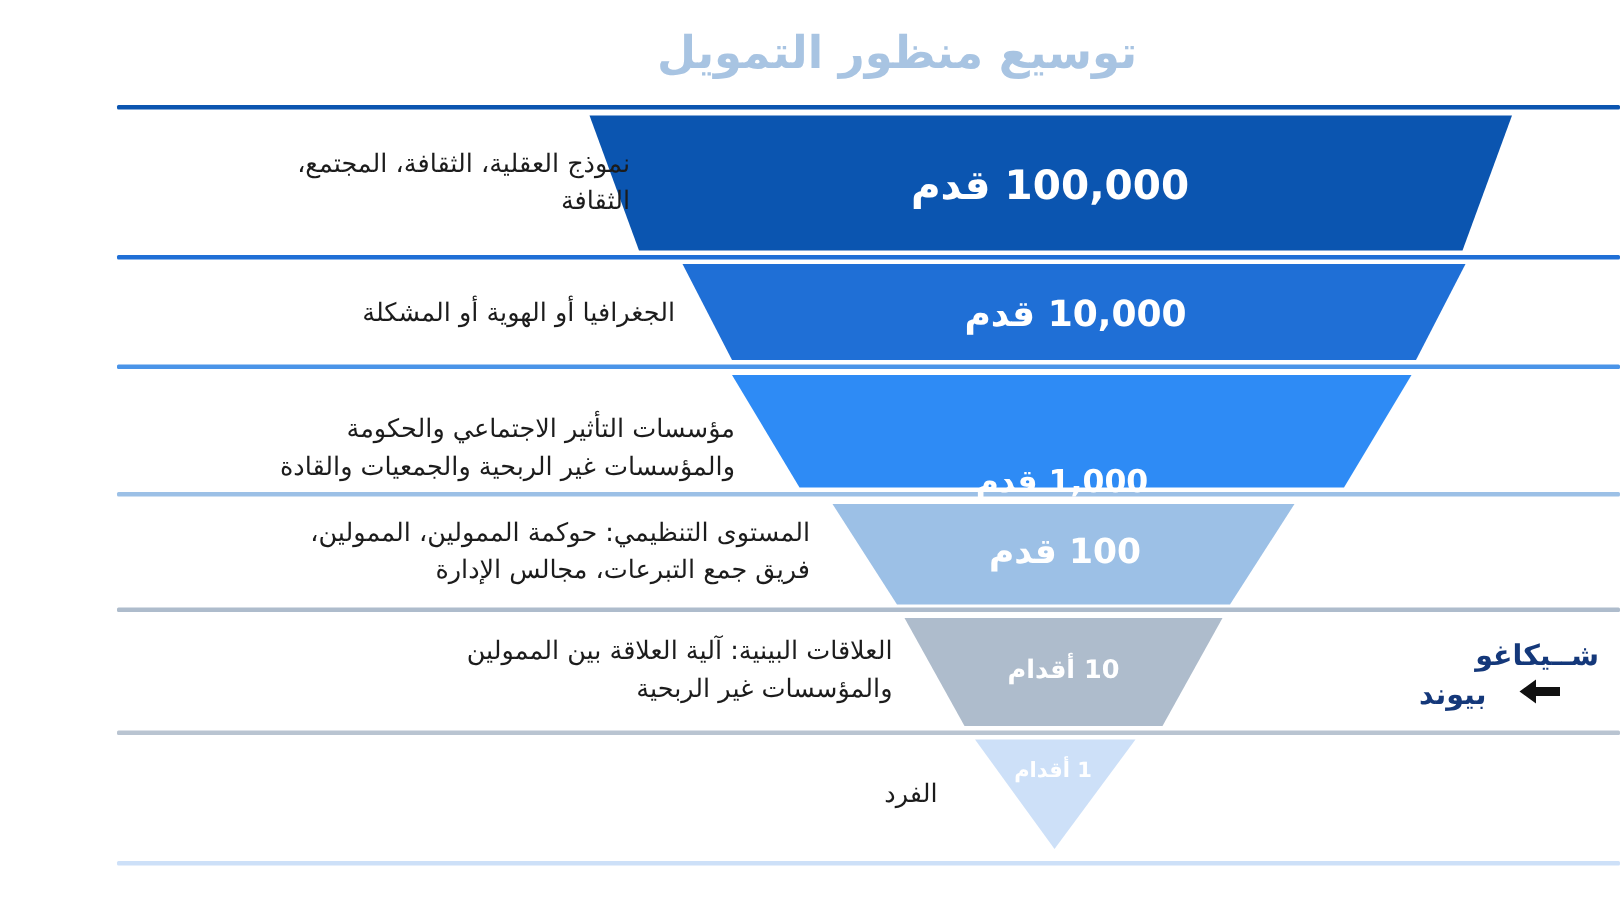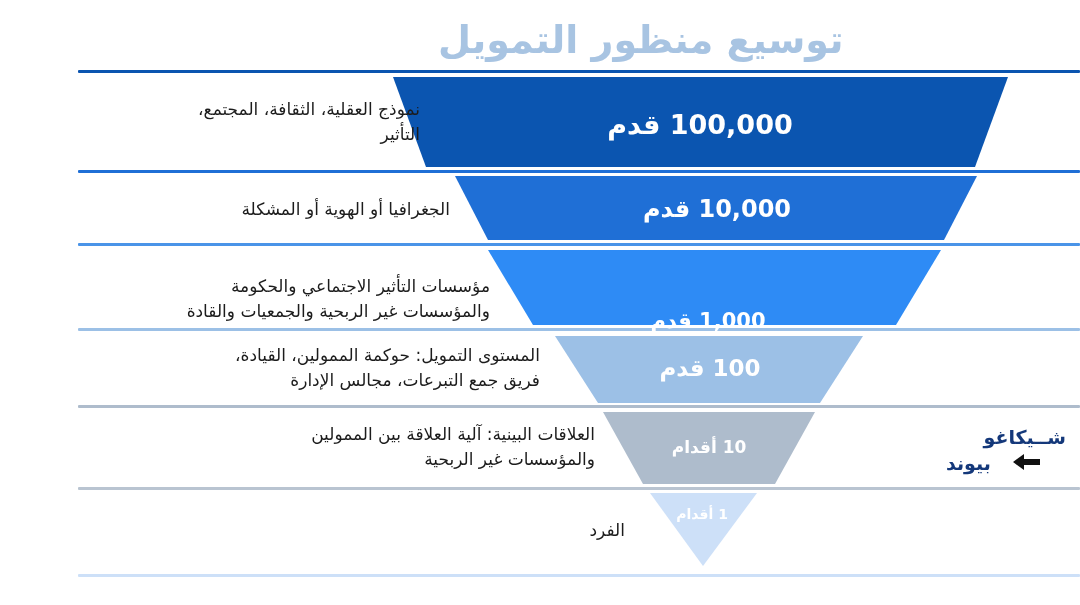--- a/index.html
+++ b/index.html
@@ -23,21 +23,21 @@
   }
 
   
   .title {
     position: absolute;
     top: 18px;
     right: 22px;
     width: 620px;
     text-align: left;
     direction: rtl;
-    font-size: 38px;
+    font-size: 30px;
     font-weight: bold;
     color: #a8c4e2;
     letter-spacing: 0.5px;
     white-space: nowrap;
   }
 
   
   .rule {
     position: absolute;
     height: 3px;
@@ -128,34 +128,34 @@
 
   <div class="band-label" style="right:calc(1080px - 700px); top:124px; font-size:27px;">100,000 قدم</div>
   <div class="band-label" style="right:calc(1080px - 717px); top:209px; font-size:24px;">10,000 قدم</div>
   <div class="band-label" style="right:calc(1080px - 708px); top:288px; font-size:21px;margin-top:33px;">1,000 قدم</div>
   <div class="band-label" style="right:calc(1080px - 710px); top:368px; font-size:23px;">100 قدم</div>
   <div class="band-label" style="right:calc(1080px - 709px); top:447px; font-size:17px;">10 أقدام</div>
   <div class="band-label" style="right:calc(1080px - 702px); top:514px; font-size:14px;">1 أقدام</div>
 
   <div class="side-label" style="right:660px; top:122px; width:340px;">
     <div>نموذج العقلية، الثقافة، المجتمع،</div>
-    <div>التأثير</div>
+    <div>الثقافة</div>
   </div>
 
   <div class="side-label" style="right:630px; top:209px; width:320px;">
     <div>الجغرافيا أو الهوية أو المشكلة</div>
   </div>
 
   <div class="side-label" style="right:590px; top:287px; width:370px;margin-top:12px;">
     <div>مؤسسات التأثير الاجتماعي والحكومة</div>
     <div>والمؤسسات غير الربحية والجمعيات والقادة</div>
   </div>
 
   <div class="side-label" style="right:540px; top:368px; width:410px;">
-    <div>المستوى التمويل: حوكمة الممولين، القيادة،</div>
+    <div>المستوى التنظيمي: حوكمة الممولين، الممولين،</div>
     <div>فريق جمع التبرعات، مجالس الإدارة</div>
   </div>
 
   <div class="side-label" style="right:485px; top:447px; width:400px;">
     <div>العلاقات البينية: آلية العلاقة بين الممولين</div>
     <div>والمؤسسات غير الربحية</div>
   </div>
 
   <div class="side-label" style="right:455px; top:530px; width:170px;">
     <div>الفرد</div>

